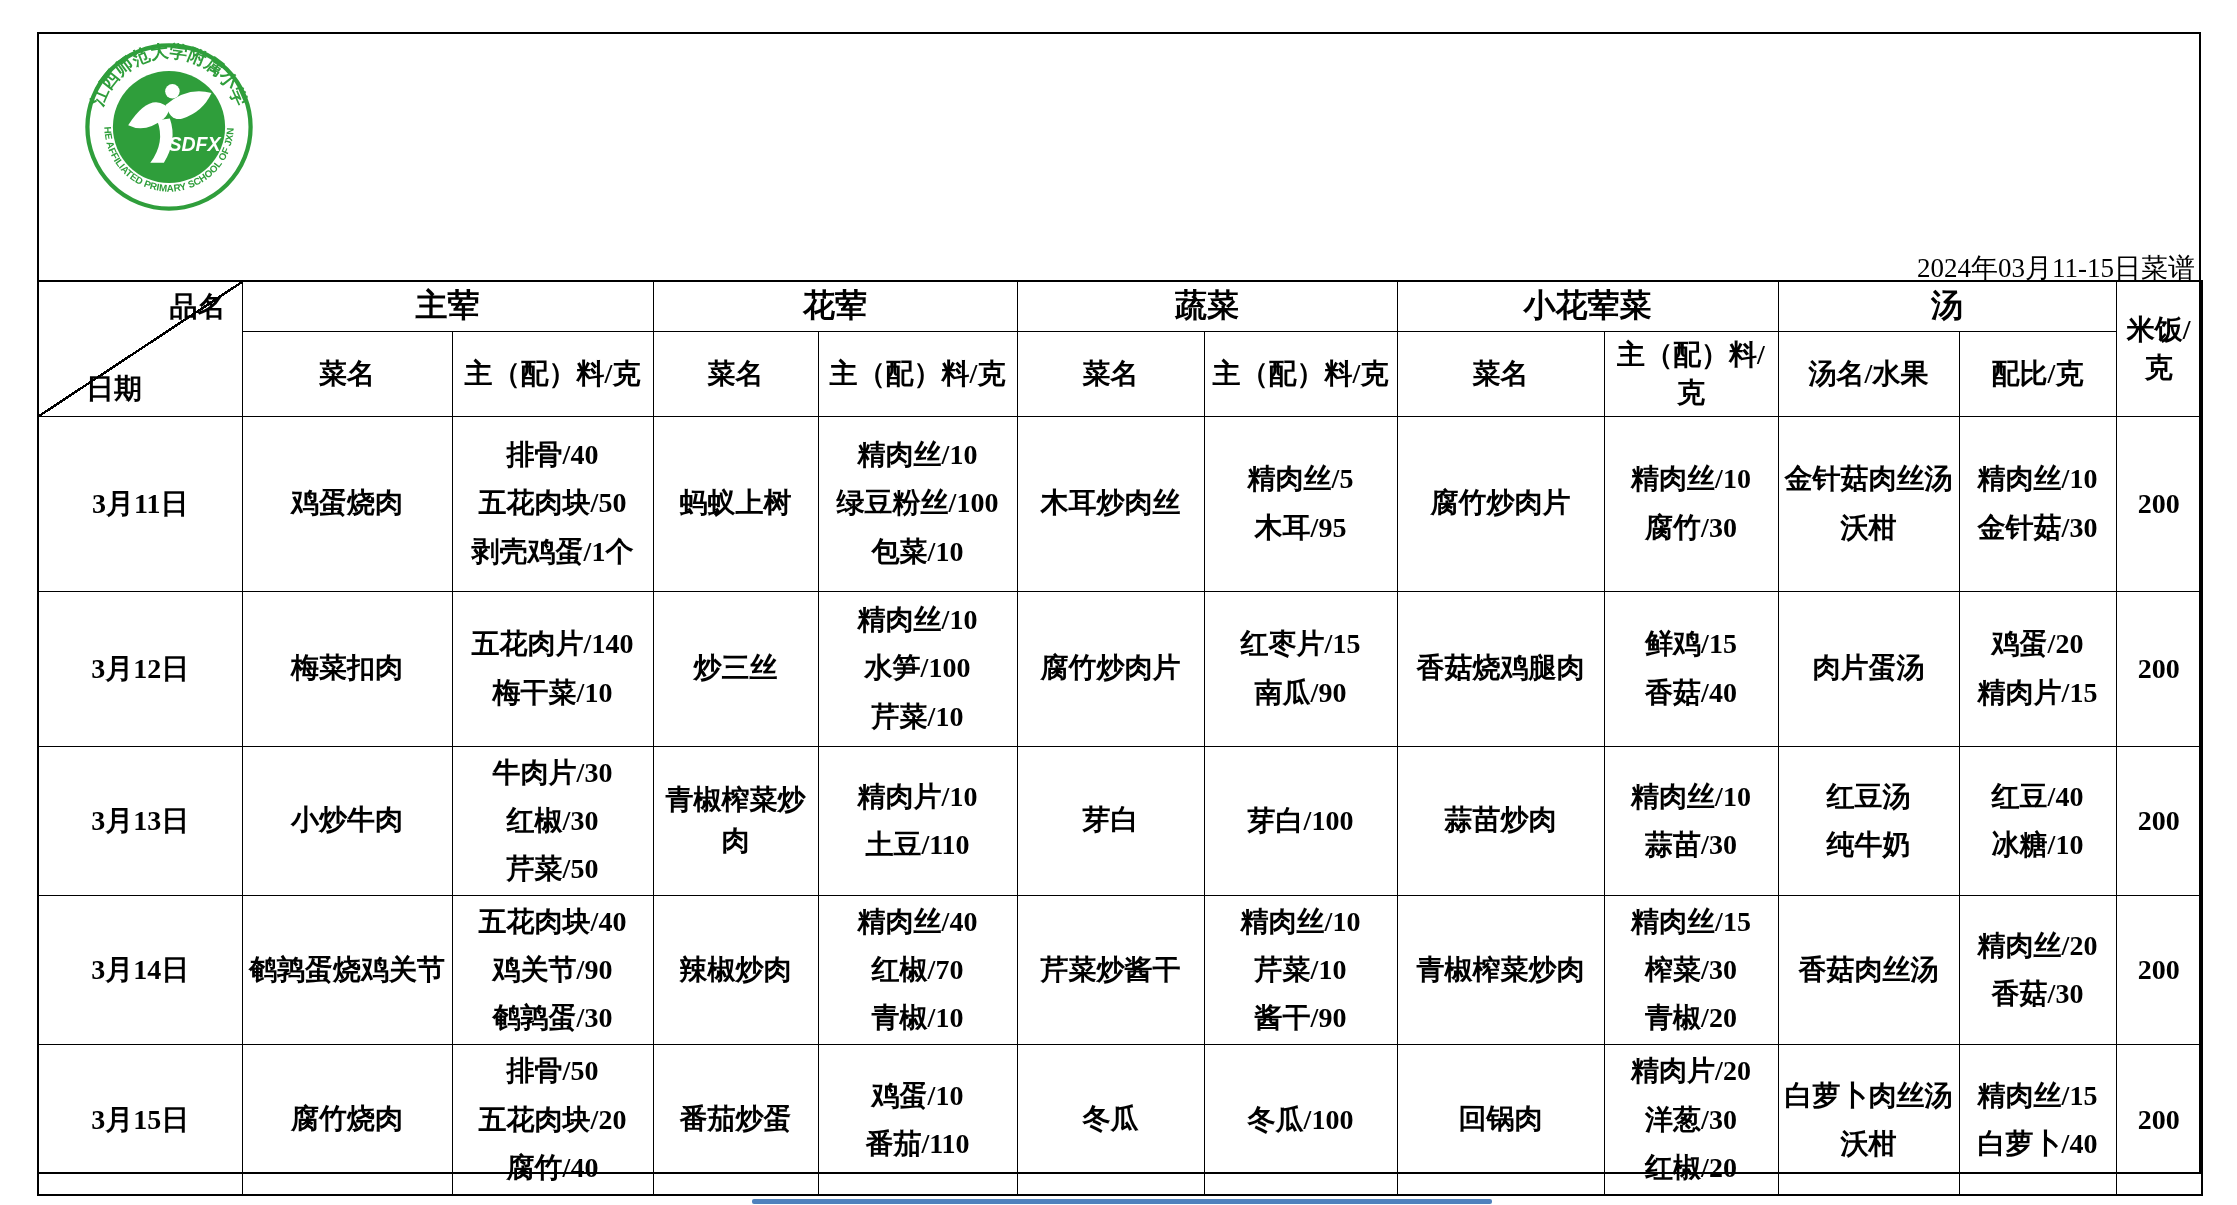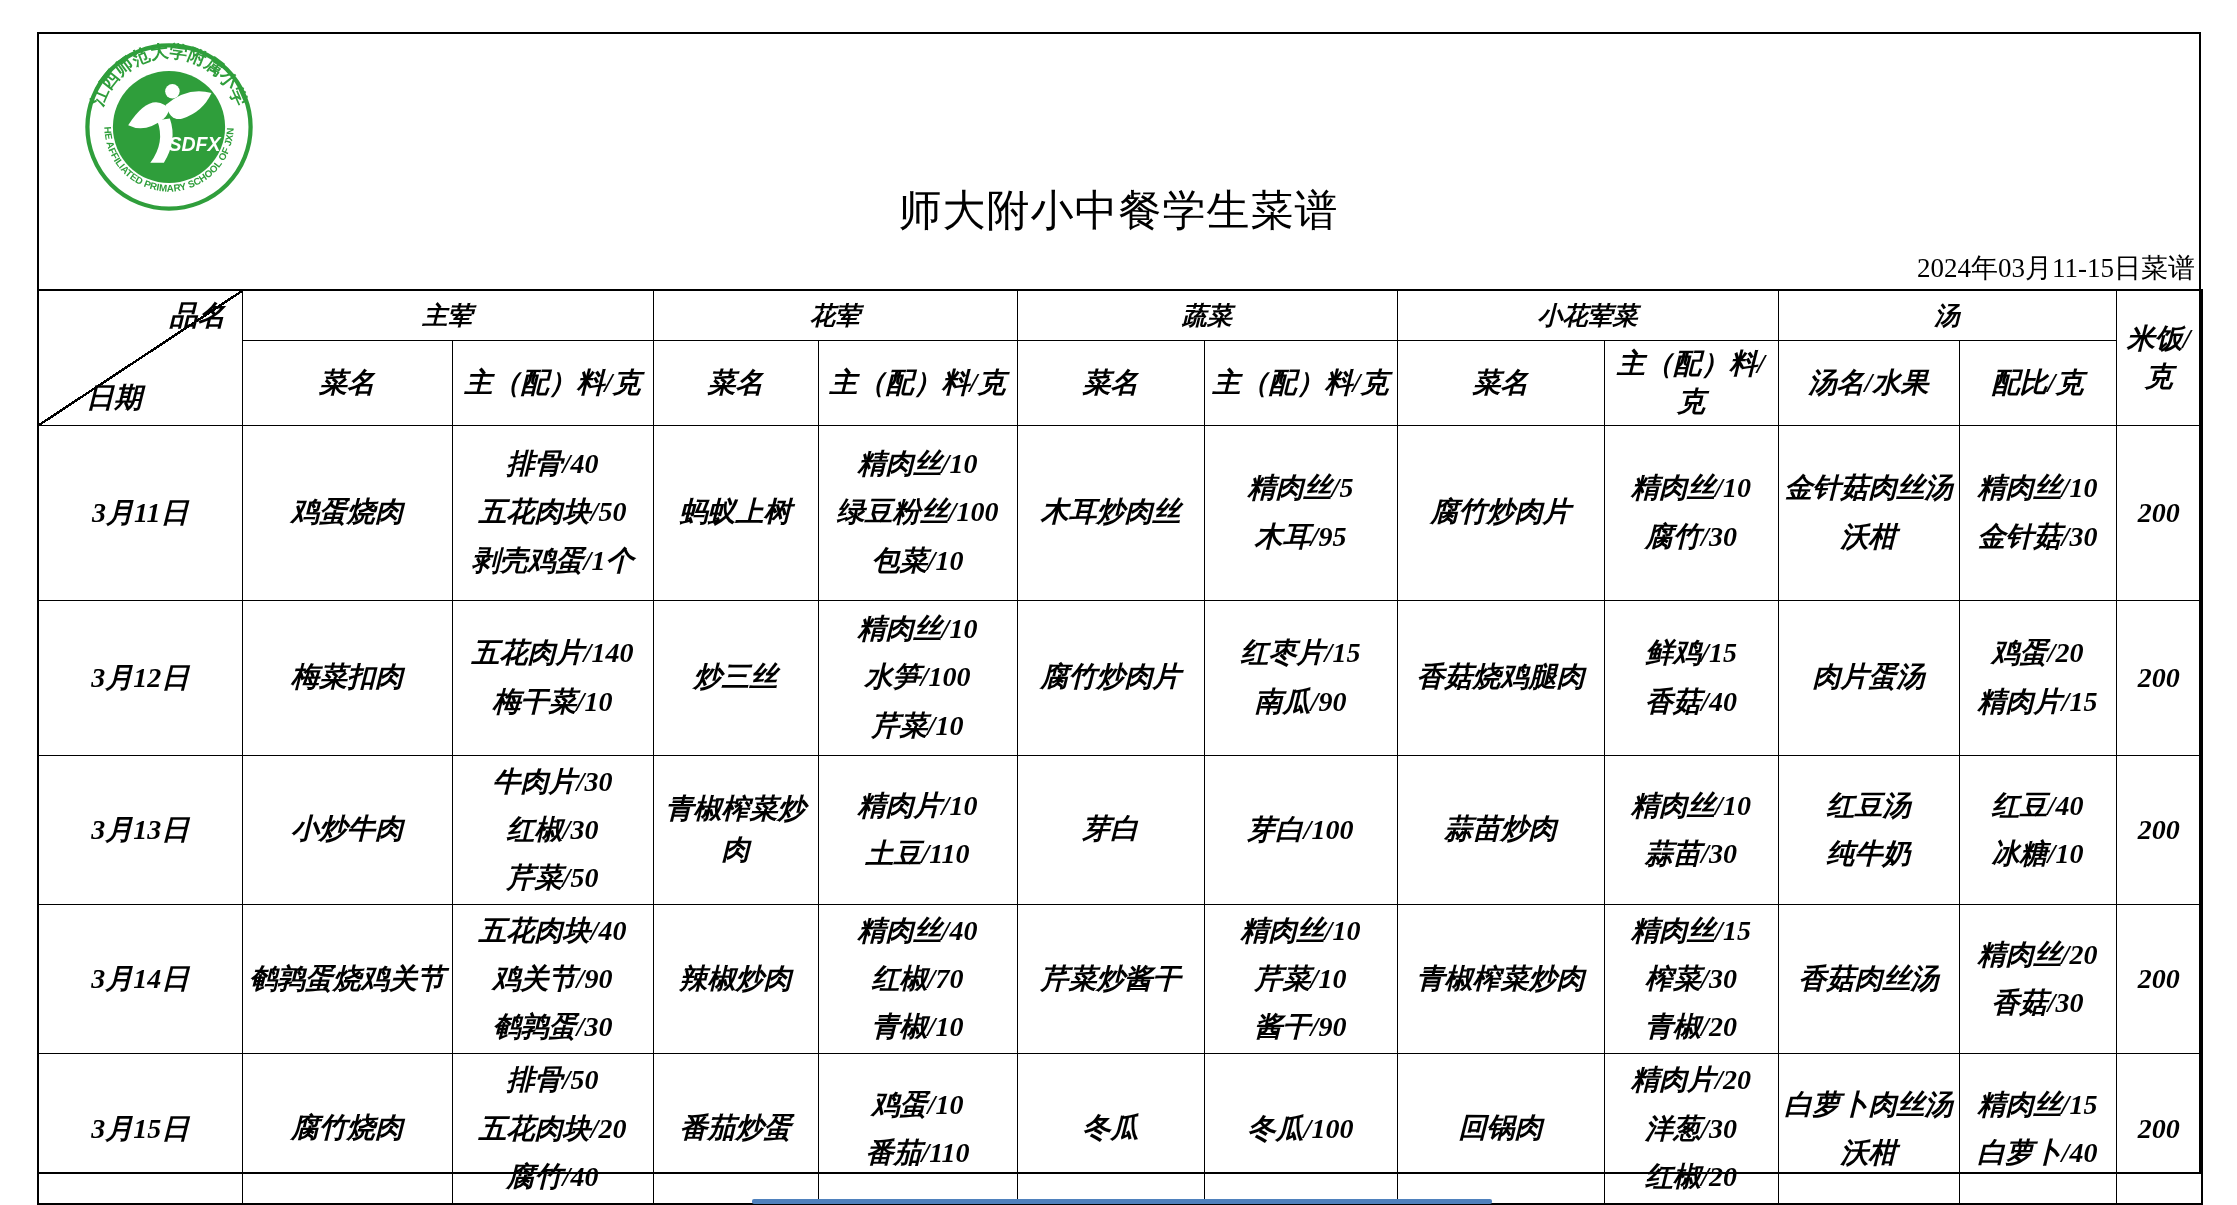--- a/index.html
+++ b/index.html
@@ -36,37 +36,36 @@
   .date-note {
     position: absolute;
     right: 42px;
     top: 250px;
     font-size: 27px;
     font-weight: 400;
     text-align: center;
   }
   table.menu {
     position: absolute;
-    left: 37px; top: 289px;
+    left: 37px; top: 280px;
     width: 2164px;
     border-collapse: collapse;
     table-layout: fixed;
     border: 2.5px solid #000;
-    font-style: italic;
   }
   table.menu td, table.menu th {
     border: 1.5px solid #000;
     text-align: center;
     vertical-align: middle;
     font-weight: 700;
     font-size: 28px;
     padding: 2px 6px;
     overflow: hidden;
   }
-  table.menu th.group { font-size: 25px; }
+  table.menu th.group { font-size: 32px; }
   .pre { white-space: pre-line; line-height: 1.72; }
   td.c-dish { line-height: 1.45; }
   
   th.corner {
     position: relative;
     padding: 0;
     background:
       linear-gradient(to bottom right,
         transparent calc(50% - 1.2px),
         #000 calc(50% - 1.2px),
@@ -106,21 +105,20 @@
       <g>
         <circle cx="104" cy="58" r="8.5" fill="#ffffff"></circle>
         <path d="M52 98 Q75 62 95 74 Q104 80 94 90 Q72 108 52 98 Z" fill="#ffffff"></path>
         <path d="M96 74 Q122 52 150 60 Q140 82 116 90 Q102 94 96 74 Z" fill="#ffffff"></path>
         <path d="M86 92 Q96 118 78 142 L94 142 Q110 116 101 90 Z" fill="#ffffff"></path>
       </g>
       <text x="130" y="128" text-anchor="middle" fill="#ffffff" font-size="23" font-weight="bold" font-style="italic" font-family="Liberation Sans, sans-serif">SDFX</text>
     </svg>
   </div>
 
-  <div class="page-title">师大附小中餐学生菜谱</div>
   <div class="date-note">2024年03月11-15日菜谱</div>
 
   <table class="menu">
     <colgroup>
       <col style="width:204px">
         <col style="width:210px">
         <col style="width:201px">
       <col style="width:165px">
         <col style="width:199px">
         <col style="width:187px">

